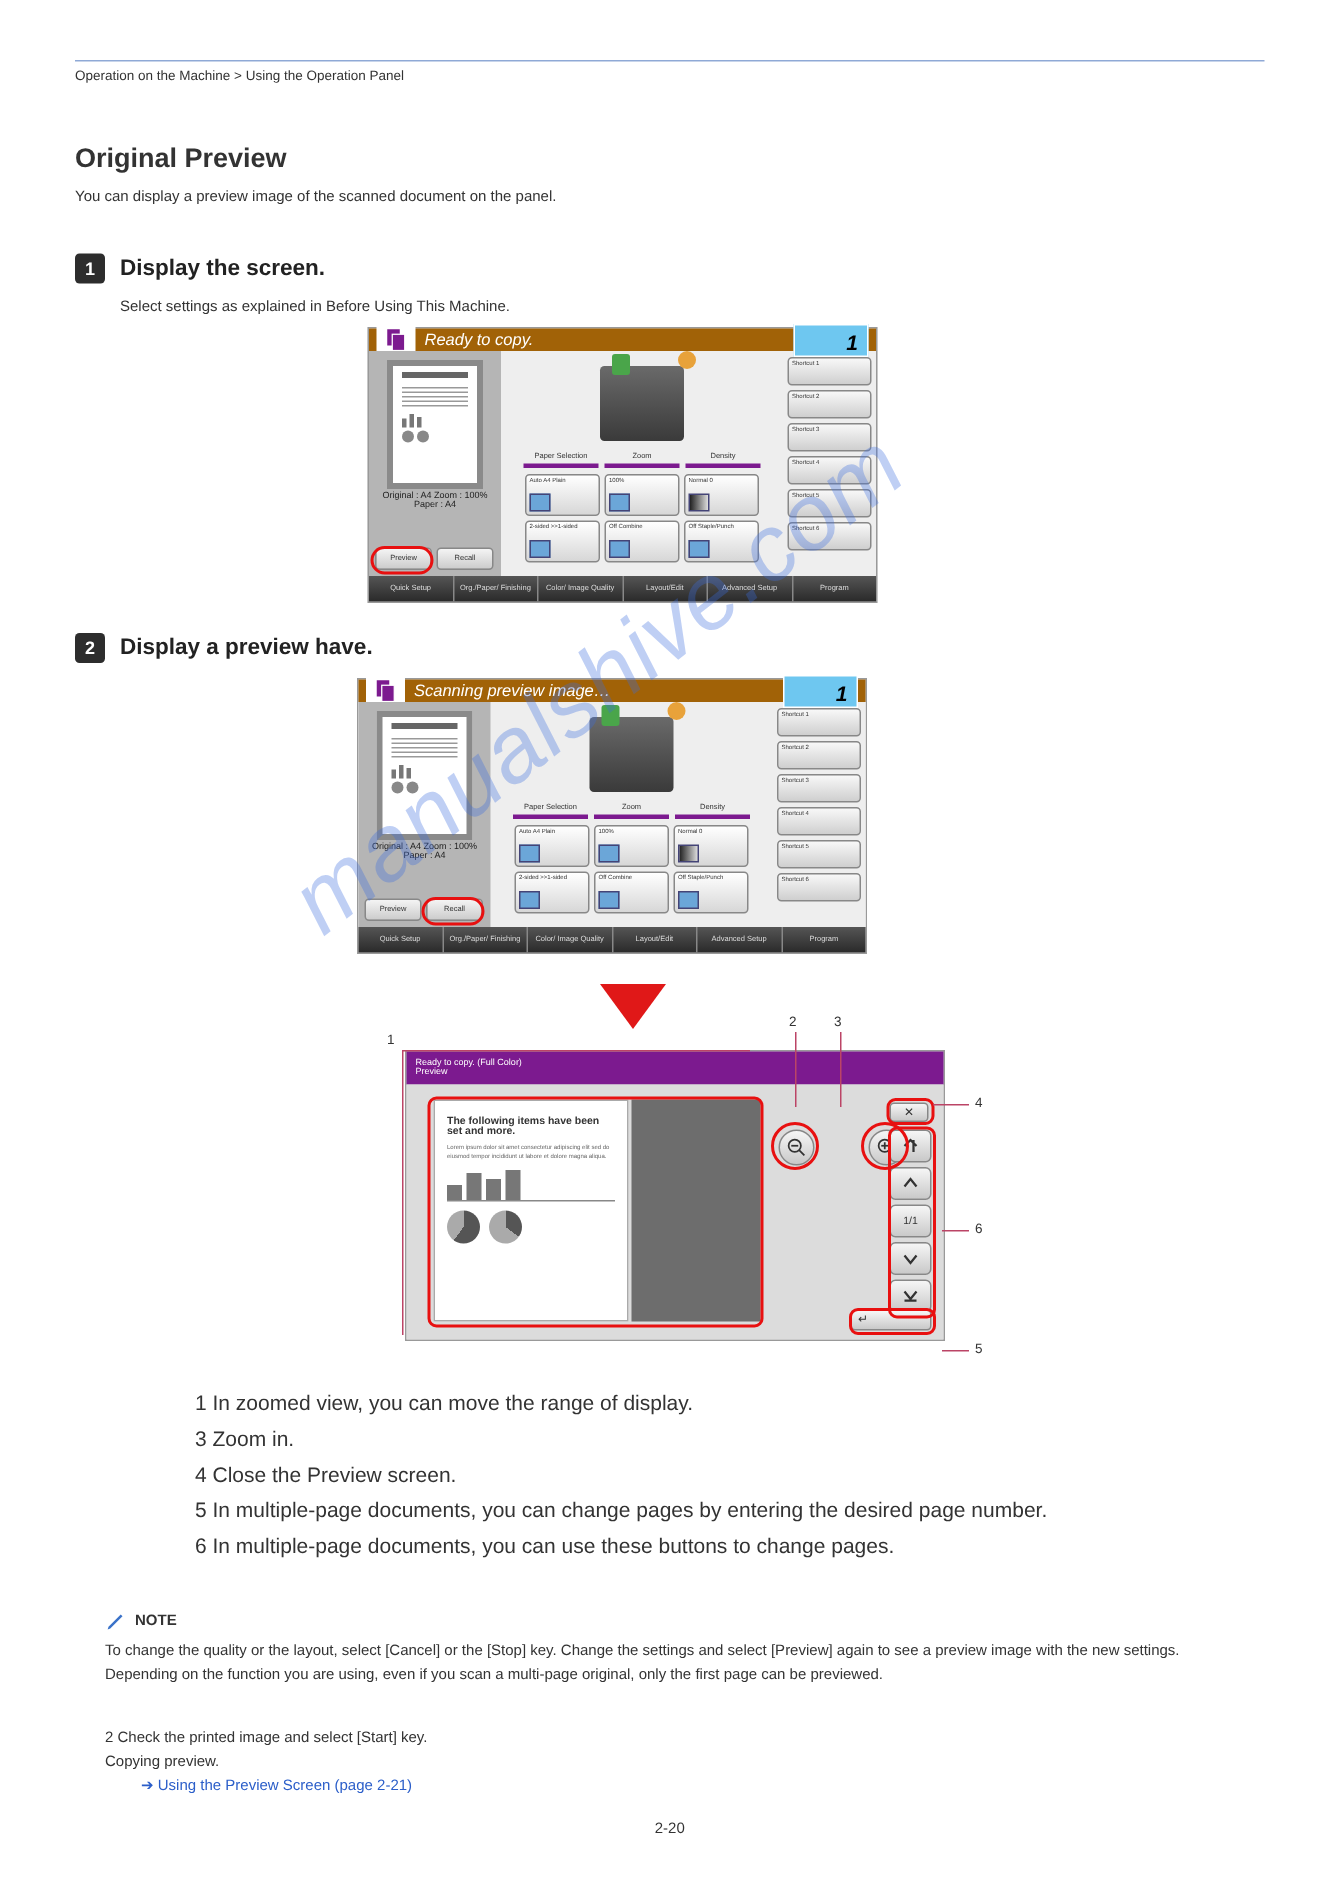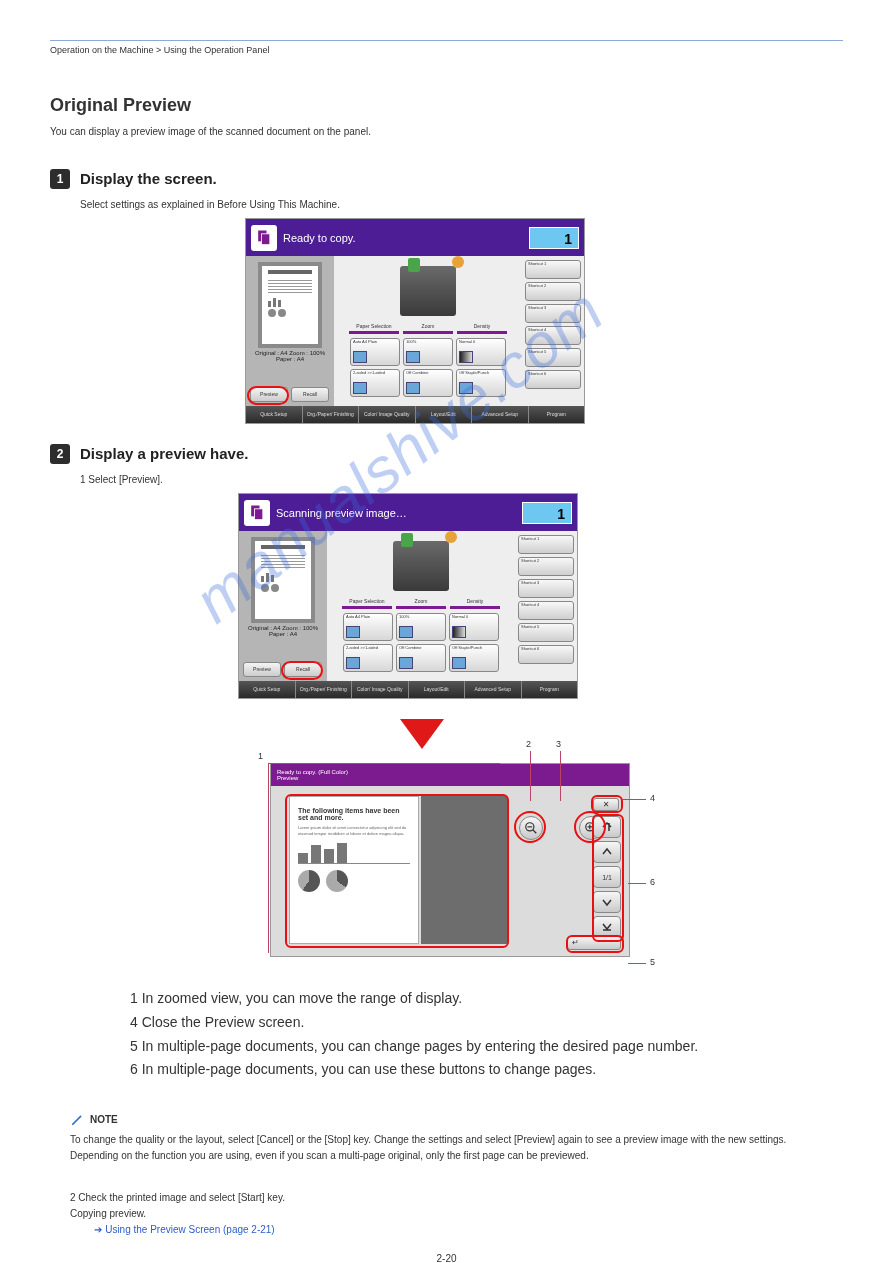--- a/index.html
+++ b/index.html
@@ -56,25 +56,26 @@
   
   .panel {
     width: 340px;
     margin-left: 195px;
     border: 1px solid #999;
     background: #e9e9e9;
     position: relative;
     margin-bottom: 20px;
   }
   .panel-header {
-    height: 37px;
-    background: #4c1d95;
+    height: 15px;
+    background: #a16207;
     display: flex;
     align-items: center;
     position: relative;
+    font-style: italic;
   }
   .panel-icon {
     width: 26px; height: 26px;
     background: #fff;
     margin-left: 5px;
     border-radius: 3px;
     display: flex; align-items: center; justify-content: center;
   }
   .panel-icon svg { width: 20px; height: 20px; }
   .panel-status {
@@ -419,21 +420,20 @@
       <div>Advanced
 Setup</div>
       <div>Program</div>
     </div>
   </div>
 
   <div class="step-row">
     <div class="step-num">2</div>
     <div class="step-title">Display a preview have.</div>
   </div>
-  <div class="step-text">1 Select [Preview].</div>
 
   <div class="panel" style="margin-left:188px;">
     <div class="panel-header">
       <div class="panel-icon">
         <svg viewBox="0 0 24 24">
             <rect x="5" y="3" width="10" height="13" fill="#7c1a8f"></rect>
             <rect x="9" y="7" width="10" height="13" fill="#7c1a8f" stroke="#fff"></rect>
           </svg>
       </div>
       <div class="panel-status">Scanning preview image…</div>
@@ -604,20 +604,21 @@
 
     <div class="callout-line" style="left:408px;top:200px;width:18px;height:1px;"></div>
     <div class="callout-label" style="left:430px;top:194px;">5</div>
 
     <div class="callout-line" style="left:408px;top:120px;width:18px;height:1px;"></div>
     <div class="callout-label" style="left:430px;top:114px;">6</div>
   </div>
 
   <div style="margin-top:30px;margin-left:80px;font-size:14px;line-height:1.7;">
     <div>1   In zoomed view, you can move the range of display.</div>
+    <div>3   Zoom in.</div>
     <div>4   Close the Preview screen.</div>
     <div>5   In multiple-page documents, you can change pages by entering the desired page number.</div>
     <div>6   In multiple-page documents, you can use these buttons to change pages.</div>
   </div>
 
   <div class="note-block">
     <div class="note-title">
       <svg width="14" height="14" viewBox="0 0 24 24">
           <path d="M3 21 L6 20 L20 6 L18 4 L4 18 Z" fill="#3a72c9"></path>
         </svg>

